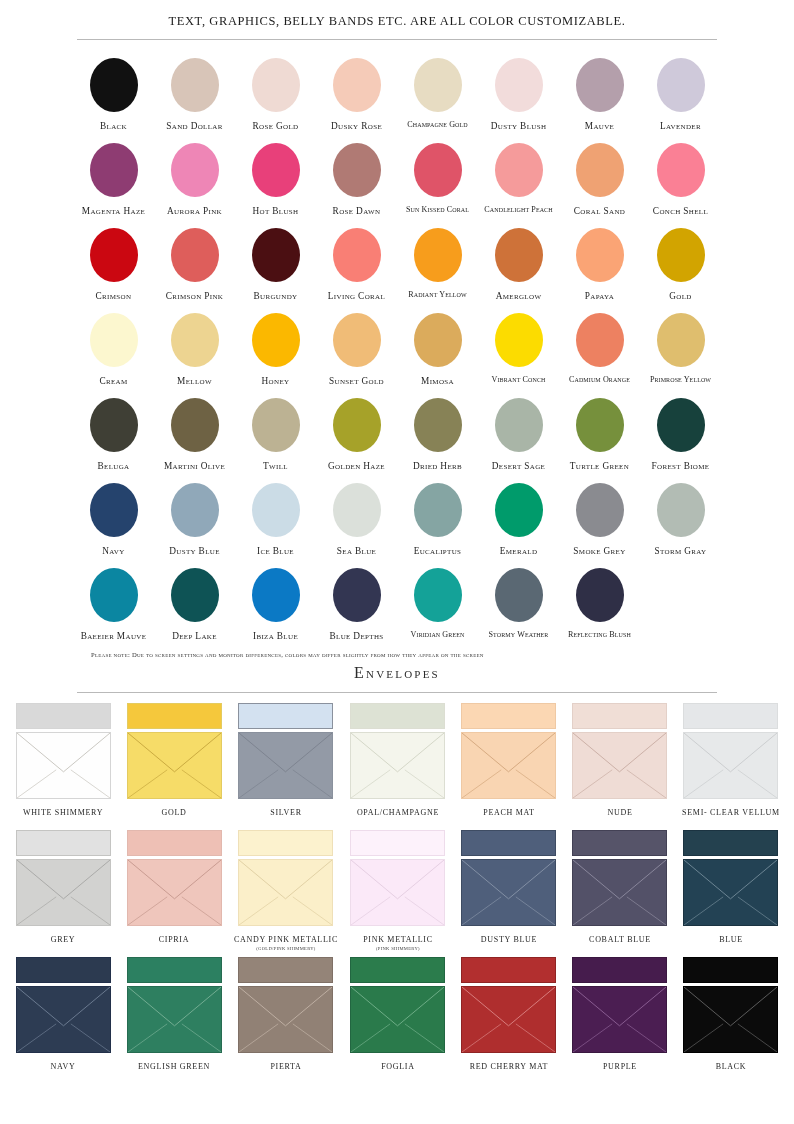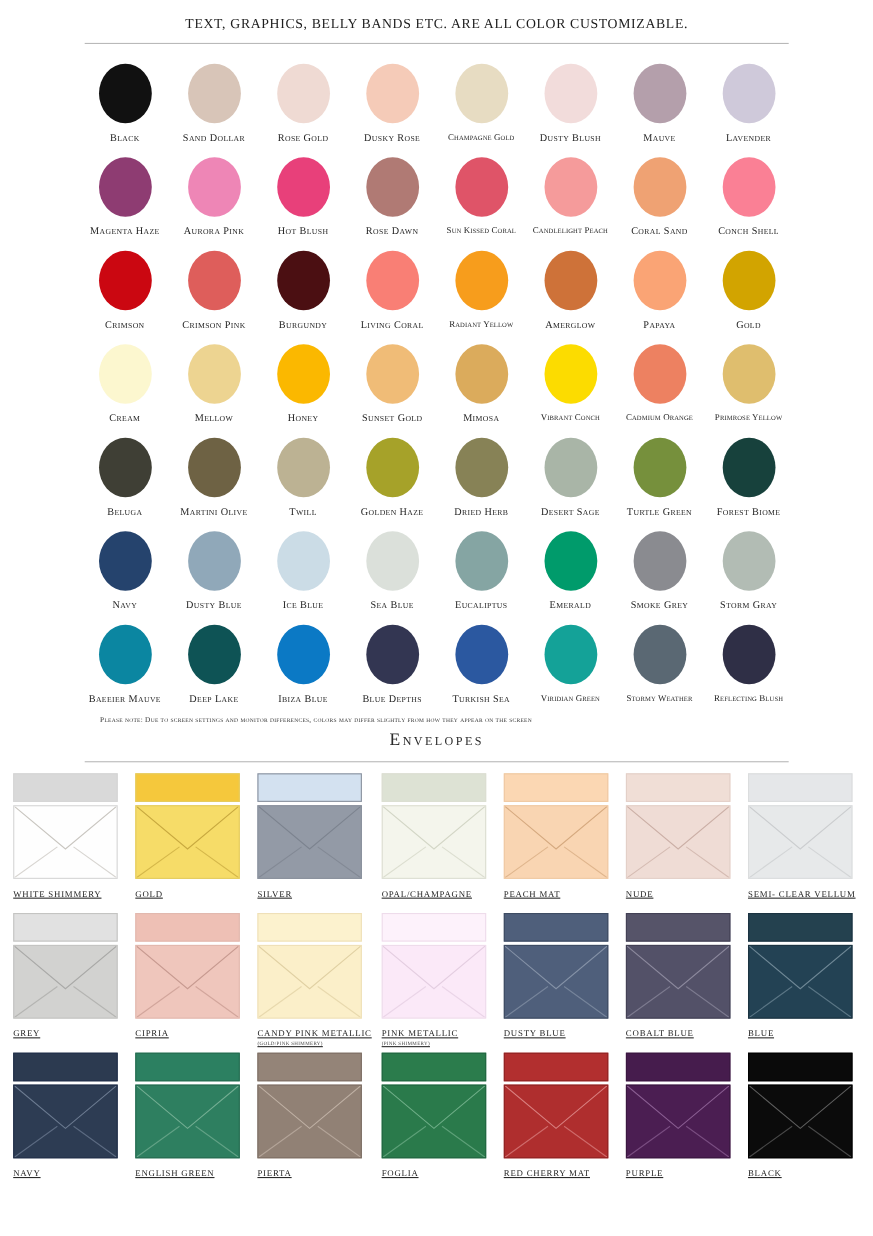--- a/index.html
+++ b/index.html
@@ -78,23 +78,22 @@
   
   .env-grid{
     width:770px;margin:0 auto;
     padding-top:10px;
     display:grid;
     grid-template-columns:repeat(7,1fr);
     column-gap:9px;
     row-gap:0px;
   }
   .env-cell{
-    display:flex;flex-direction:column;align-items:flex-start;
+    display:flex;flex-direction:column;align-items:center;
     height:127px;
-    text-decoration:underline;
   }
   .env-liner{
     width:95px;height:26px;
     box-sizing:border-box;
   }
   .envelope{
     position:relative;
     width:95px;height:67px;
     margin-top:3px;
     box-sizing:border-box;
@@ -334,24 +333,20 @@
       </div>
       <div class="swatch-cell">
         <div class="dot" style="background: rgb(11, 121, 197);"></div>
         <div class="swatch-label">Ibiza Blue</div>
       </div>
       <div class="swatch-cell">
         <div class="dot" style="background: rgb(51, 54, 82);"></div>
         <div class="swatch-label">Blue Depths</div>
       </div>
       <div class="swatch-cell">
-        <div class="dot" style="background: rgb(43, 88, 160);"></div>
-        <div class="swatch-label">Turkish Sea</div>
-      </div>
-      <div class="swatch-cell">
         <div class="dot" style="background: rgb(20, 162, 152);"></div>
         <div class="swatch-label tight">Viridian Green</div>
       </div>
       <div class="swatch-cell">
         <div class="dot" style="background: rgb(90, 104, 115);"></div>
         <div class="swatch-label tight">Stormy Weather</div>
       </div>
       <div class="swatch-cell">
         <div class="dot" style="background: rgb(47, 47, 70);"></div>
         <div class="swatch-label tight">Reflecting Blush</div>

